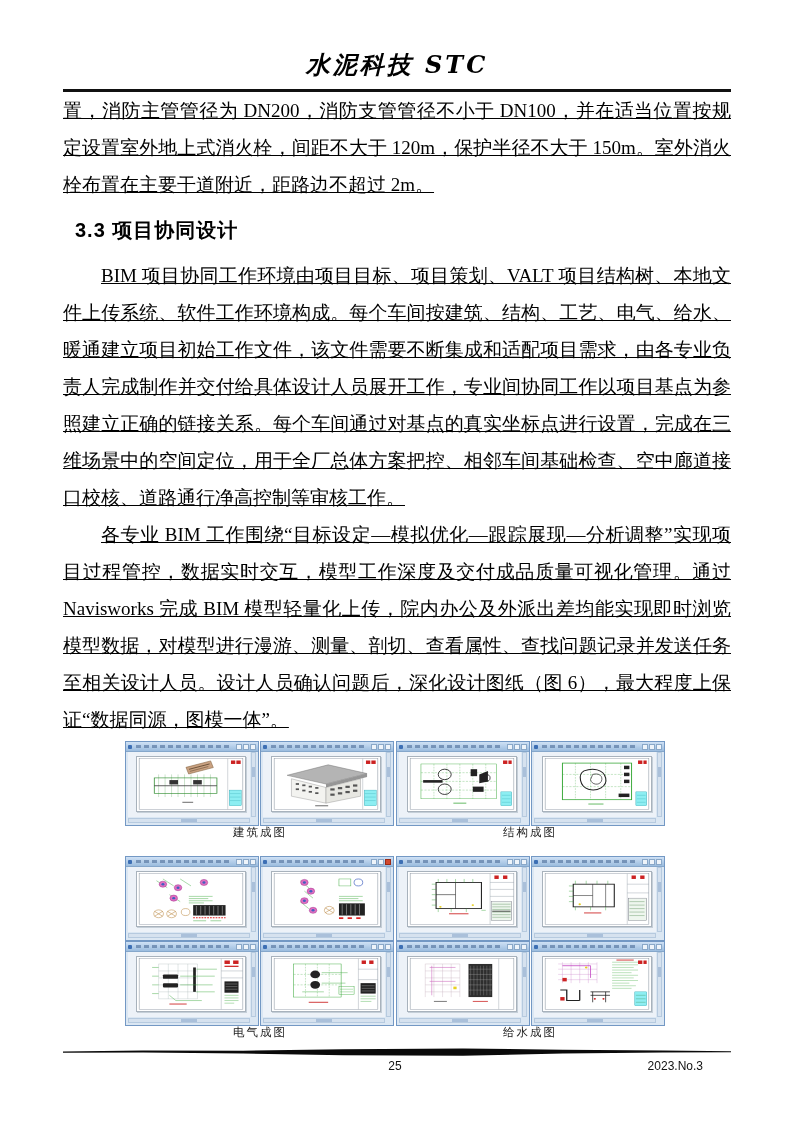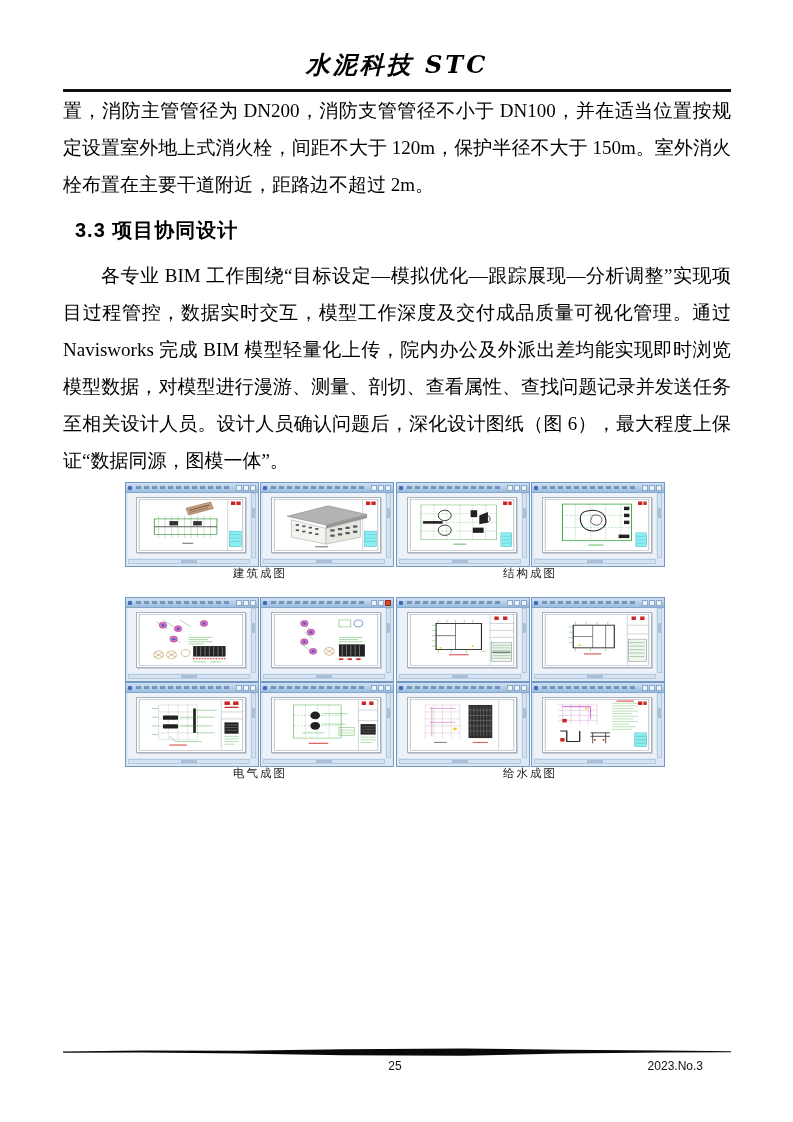--- a/index.html
+++ b/index.html
@@ -10,31 +10,31 @@
   }
   .doc{padding:8px 62px 0 63px;}
   
   .journal-header{padding-top:40px;text-align:center;}
   .journal-title{
     font-family:"DejaVu Serif","Liberation Serif",serif;
     font-style:italic;font-weight:bold;font-size:24px;line-height:34px;letter-spacing:3px;
   }
   .header-rule{height:3px;background:#111;margin-top:7px;}
   
-  p.body-par{margin:0;font-size:19px;line-height:37px;text-align:justify;text-align-last:left;}
+  p.body-par{margin:0;font-size:19px;line-height:37px;text-align:justify;text-align-last:left;text-decoration:underline;}
   p.indent{text-indent:2em;}
   h2.section-heading{
     margin:12px;font-family:"Liberation Sans","DejaVu Sans",sans-serif;
     font-size:20px;font-weight:bold;line-height:30px;letter-spacing:1px;
   }
   
   .figure{width:540px;margin:3px 0 0 62px;}
   .fig-row{display:flex;gap:2px;}
   .fig-pair{display:flex;flex:1;gap:1px;min-width:0;}
-  .fig-labels{display:flex;height:19px;margin:0 0 11px 0;}
+  .fig-labels{display:flex;height:29px;margin:0 0 1px 0;}
   .fig-labels span{
     flex:1;text-align:center;font-size:11.5px;line-height:13px;color:#222;letter-spacing:2px;
   }
   .fig-caption{
     margin-top:5px;text-align:center;font-family:"Liberation Sans","DejaVu Sans",sans-serif;
     font-weight:bold;font-size:16px;line-height:20px;letter-spacing:1px;
   }
   
   .cadwin{
     flex:1;min-width:0;position:relative;height:85px;box-sizing:border-box;
@@ -77,20 +77,21 @@
 
   <div class="journal-header">
     <div class="journal-title">水泥科技 STC</div>
     <div class="header-rule"></div>
   </div>
 
   <p class="body-par">置，消防主管管径为 DN200，消防支管管径不小于 DN100，并在适当位置按规定设置室外地上式消火栓，间距不大于 120m，保护半径不大于 150m。室外消火栓布置在主要干道附近，距路边不超过 2m。</p>
 
   <h2 class="section-heading">3.3 项目协同设计</h2>
 
+  <p class="body-par indent">BIM 项目协同工作环境由项目目标、项目策划、VALT 项目结构树、本地文件上传系统、软件工作环境构成。每个车间按建筑、结构、工艺、电气、给水、暖通建立项目初始工作文件，该文件需要不断集成和适配项目需求，由各专业负责人完成制作并交付给具体设计人员展开工作，专业间协同工作以项目基点为参照建立正确的链接关系。每个车间通过对基点的真实坐标点进行设置，完成在三维场景中的空间定位，用于全厂总体方案把控、相邻车间基础检查、空中廊道接口校核、道路通行净高控制等审核工作。</p>
 
   <p class="body-par indent">各专业 BIM 工作围绕“目标设定—模拟优化—跟踪展现—分析调整”实现项目过程管控，数据实时交互，模型工作深度及交付成品质量可视化管理。通过 Navisworks 完成 BIM 模型轻量化上传，院内办公及外派出差均能实现即时浏览模型数据，对模型进行漫游、测量、剖切、查看属性、查找问题记录并发送任务至相关设计人员。设计人员确认问题后，深化设计图纸（图 6），最大程度上保证“数据同源，图模一体”。</p>
 
   <div class="figure">
 
     <div class="fig-row">
       <div class="fig-pair">
 
         <div class="cadwin">
           <div class="cw-title">

